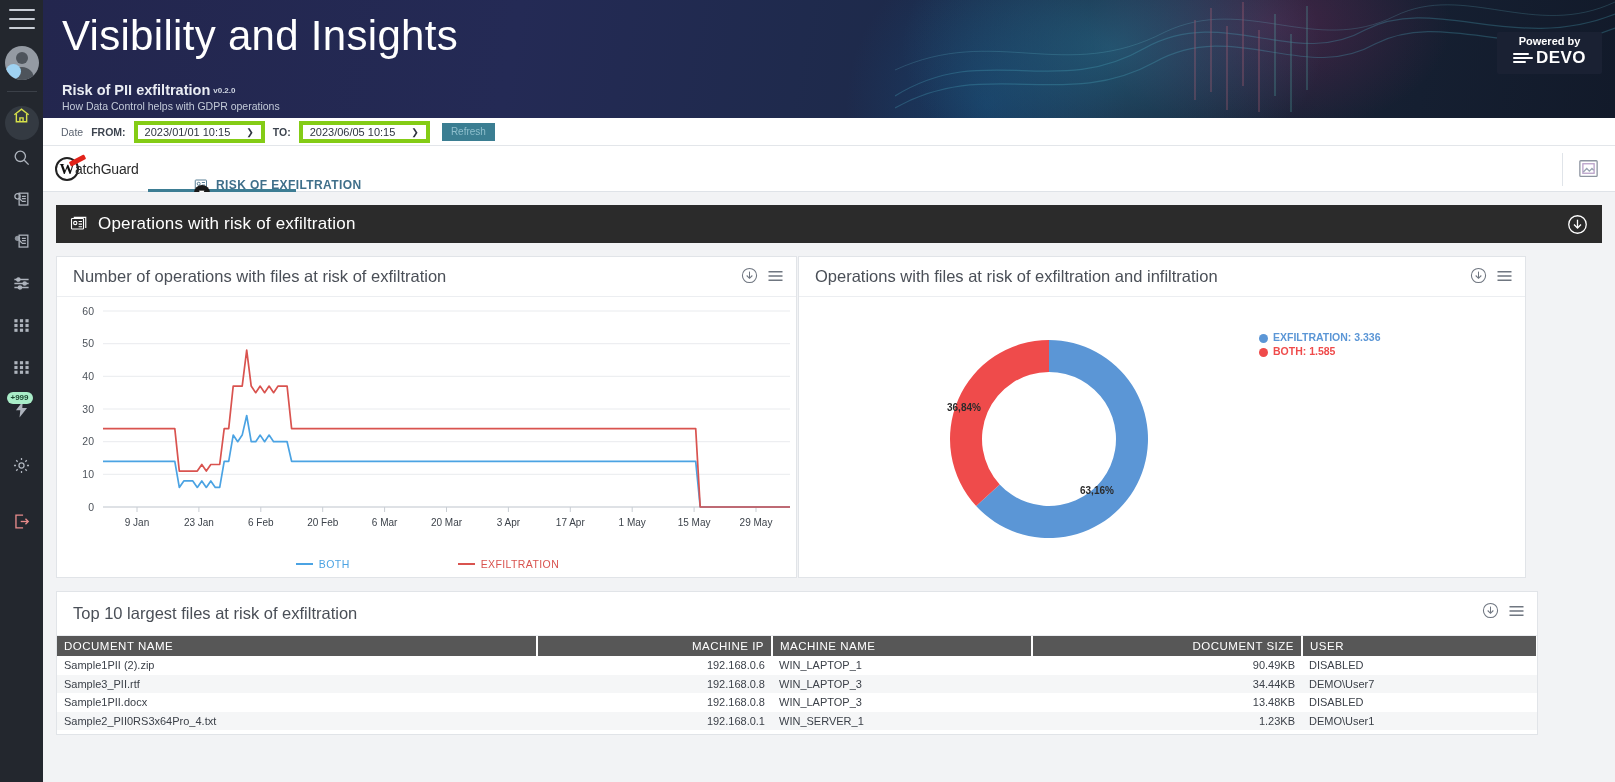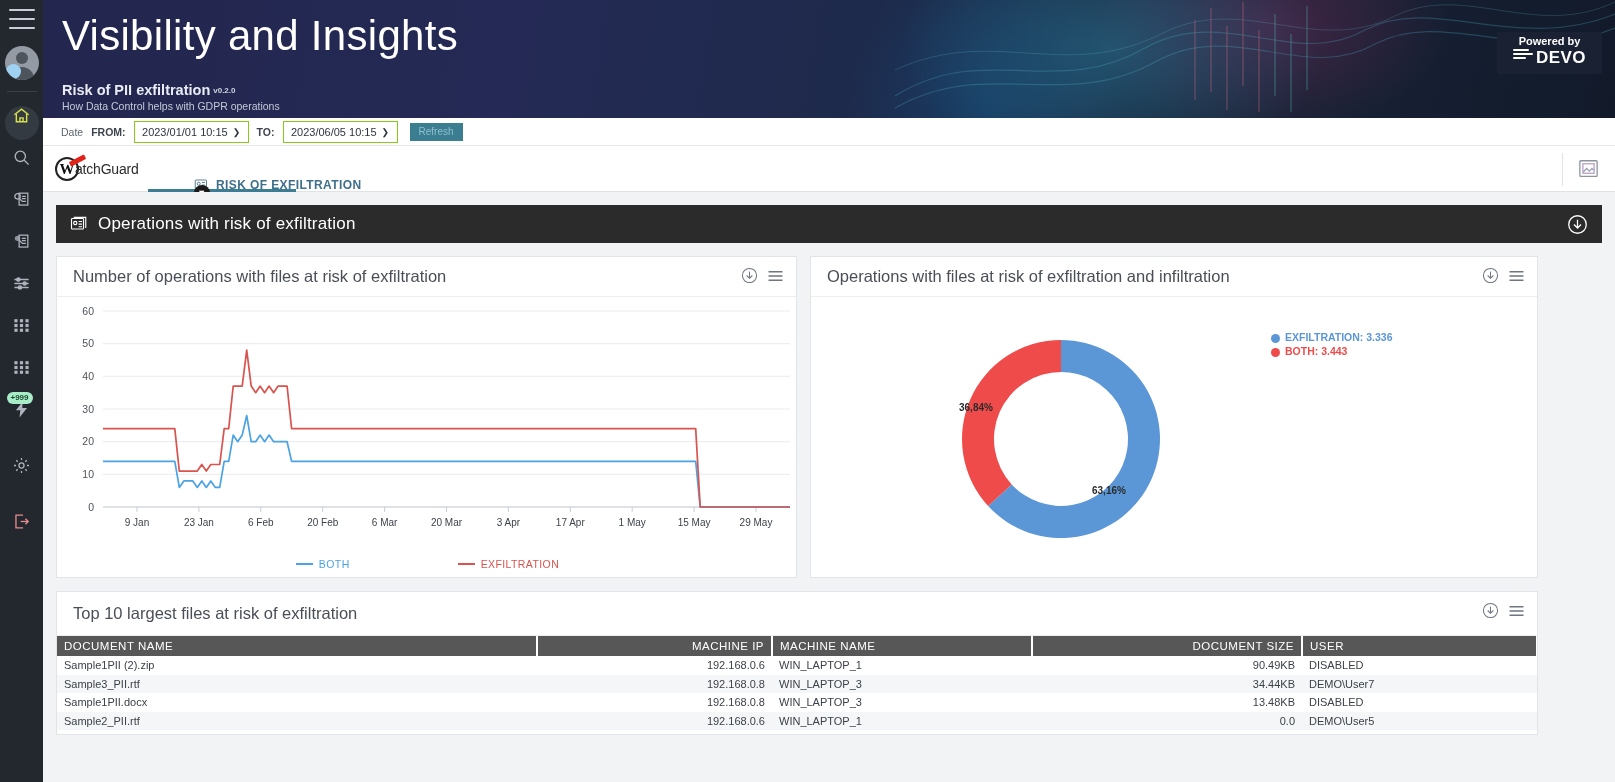--- a/index.html
+++ b/index.html
@@ -66,36 +66,36 @@
   .banner .sub-ver { font-size: 8px; font-weight: 700; vertical-align: 2px; margin-left: 3px; color:#cfd5e2; }
   .banner .sub-desc {
     position: absolute; left: 19px; top: 100px;
     font-size: 10.5px; color: #c3cad8;
   }
   .devo {
     position: absolute; right: 13px; top: 32px; width: 105px; height: 42px;
     background: #1a2133; border-radius: 2px; text-align: center; padding-top: 3px;
   }
   .devo .pb { font-size: 11px; font-weight: 700; color: #fff; line-height: 13px; }
-  .devo .logo { display:flex; justify-content:center; gap:3px; margin-top:1px; }
+  .devo .logo { display:flex; align-items:center; justify-content:center; gap:3px; margin-top:1px; }
   .devo .logo .bars { display:flex; flex-direction:column; gap:2px; }
   .devo .logo .bars i { display:block; height:2px; background:#fff; border-radius:1px; }
   .devo .logo .wd { font-size: 17px; font-weight: 700; color:#fff; letter-spacing:.5px; line-height:17px; }
 
   
   .datebar {
     position: absolute; left: 43px; top: 118px; width: 1572px; height: 28px;
     background: #ffffff; display: flex; align-items: center; padding-left: 18px; gap: 8px;
     border-bottom: 1px solid #e3e6ea;
   }
   .dl { font-size: 10.5px; color: #5b6370; }
   .dl.b { font-weight: 700; color: #3d444f; }
   .dsel {
-    height: 22px; min-width: 115px; border: 1px solid #84cc16; background: #fff;
-    display: flex; align-items: center; justify-content: center; gap: 5px;
+    height: 22px; min-width: 115px; border: 4px solid #84cc16; background: #fff;
+    display: flex; align-items: center; justify-content: center; gap: 16px;
     font-size: 11px; color: #2e3440; padding: 0 7px; cursor: pointer;
   }
   .dsel .chev { font-size: 9px; color:#2e3440; }
   .refresh {
     height: 18px; background: #3b7e92; color: #8fbfcd; font-size: 10px;
     padding: 0 9px; display: flex; align-items: center; border: none; cursor: pointer;
     margin-left: 4px;
   }
 
   
@@ -128,21 +128,21 @@
   
   .content { position:absolute; left:43px; top:192px; width:1572px; height:590px;
     background:#f2f3f5; padding: 13px 13px 0; }
   .sec-head {
     height: 38px; background:#2b2b2b; color:#fff; display:flex; align-items:center;
     padding: 0 14px; gap: 10px; position: relative;
   }
   .sec-head .t { font-size: 17px; font-weight: 400; letter-spacing:.2px; }
   .sec-head .dl-ico { position:absolute; right: 14px; top: 9px; cursor:pointer; }
 
-  .row { display: flex; gap: 13px; margin-top: 13px; }
+  .row { display: flex; gap: 1px; margin-top: 13px; }
   .card { background:#fff; border:1px solid #e1e4e8; }
   .card-hd {
     height: 40px; display:flex; align-items:center; padding: 0 16px;
     border-bottom: 1px solid #eceef1; position: relative;
   }
   .card-hd .ct { font-size: 16.5px; color:#4a4f57; font-weight: 400; }
   .card-hd .acts { position:absolute; right: 12px; top: 10px; display:flex; gap: 9px; align-items:center; }
   .ic { cursor:pointer; color:#6f7680; }
   .ic svg { display:block; }
 
@@ -484,21 +484,21 @@
             </svg>
           <span class="pct a">36,84%</span>
           <span class="pct b">63,16%</span>
           <div class="legend">
             <div class="lg-row">
               <span class="dot" id="dl0c" style="background: rgb(91, 150, 214);"></span>
               <span id="dl0t" style="color: rgb(91, 150, 214);">EXFILTRATION: 3.336</span>
             </div>
             <div class="lg-row">
               <span class="dot" id="dl1c" style="background: rgb(239, 75, 75);"></span>
-              <span id="dl1t" style="color: rgb(239, 75, 75);">BOTH: 3.443</span>
+              <span id="dl1t" style="color: rgb(239, 75, 75);">BOTH: 1.585</span>
             </div>
           </div>
         </div>
       </div>
     </div>
 
     <div class="card card-bottom">
       <div class="card-hd">
         <span class="ct">Top 10 largest files at risk of exfiltration</span>
         <span class="acts">
@@ -550,20 +550,27 @@
                 <td class="">DEMO\User7</td>
               </tr>
               <tr>
                 <td class="">Sample1PII.docx</td>
                 <td class="r">192.168.0.8</td>
                 <td class="">WIN_LAPTOP_3</td>
                 <td class="r">13.48KB</td>
                 <td class="">DISABLED</td>
               </tr>
               <tr>
+                <td class="">Sample2_PII0RS3x64Pro_4.txt</td>
+                <td class="r">192.168.0.1</td>
+                <td class="">WIN_SERVER_1</td>
+                <td class="r">1.23KB</td>
+                <td class="">DEMO\User1</td>
+              </tr>
+              <tr>
                 <td class="">Sample2_PII.rtf</td>
                 <td class="r">192.168.0.6</td>
                 <td class="">WIN_LAPTOP_1</td>
                 <td class="r">0.0</td>
                 <td class="">DEMO\User5</td>
               </tr>
             </tbody>
         </table>
       </div>
     </div>

